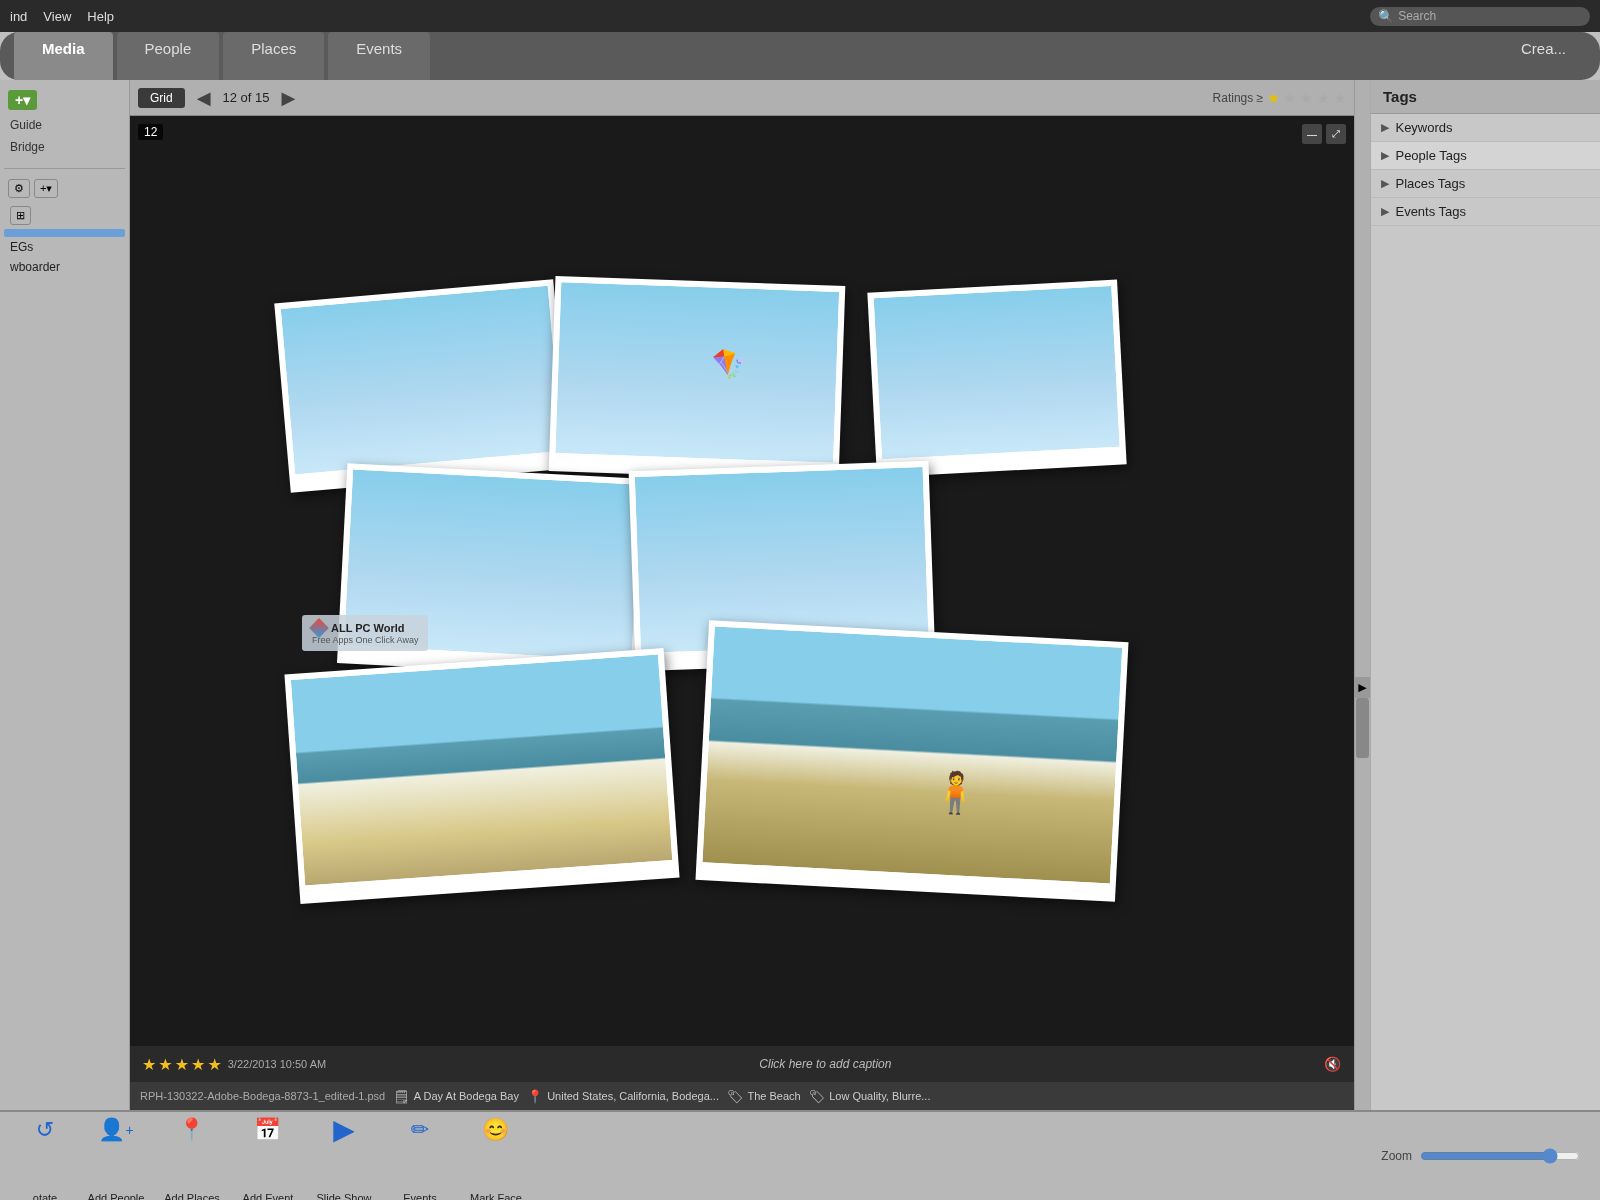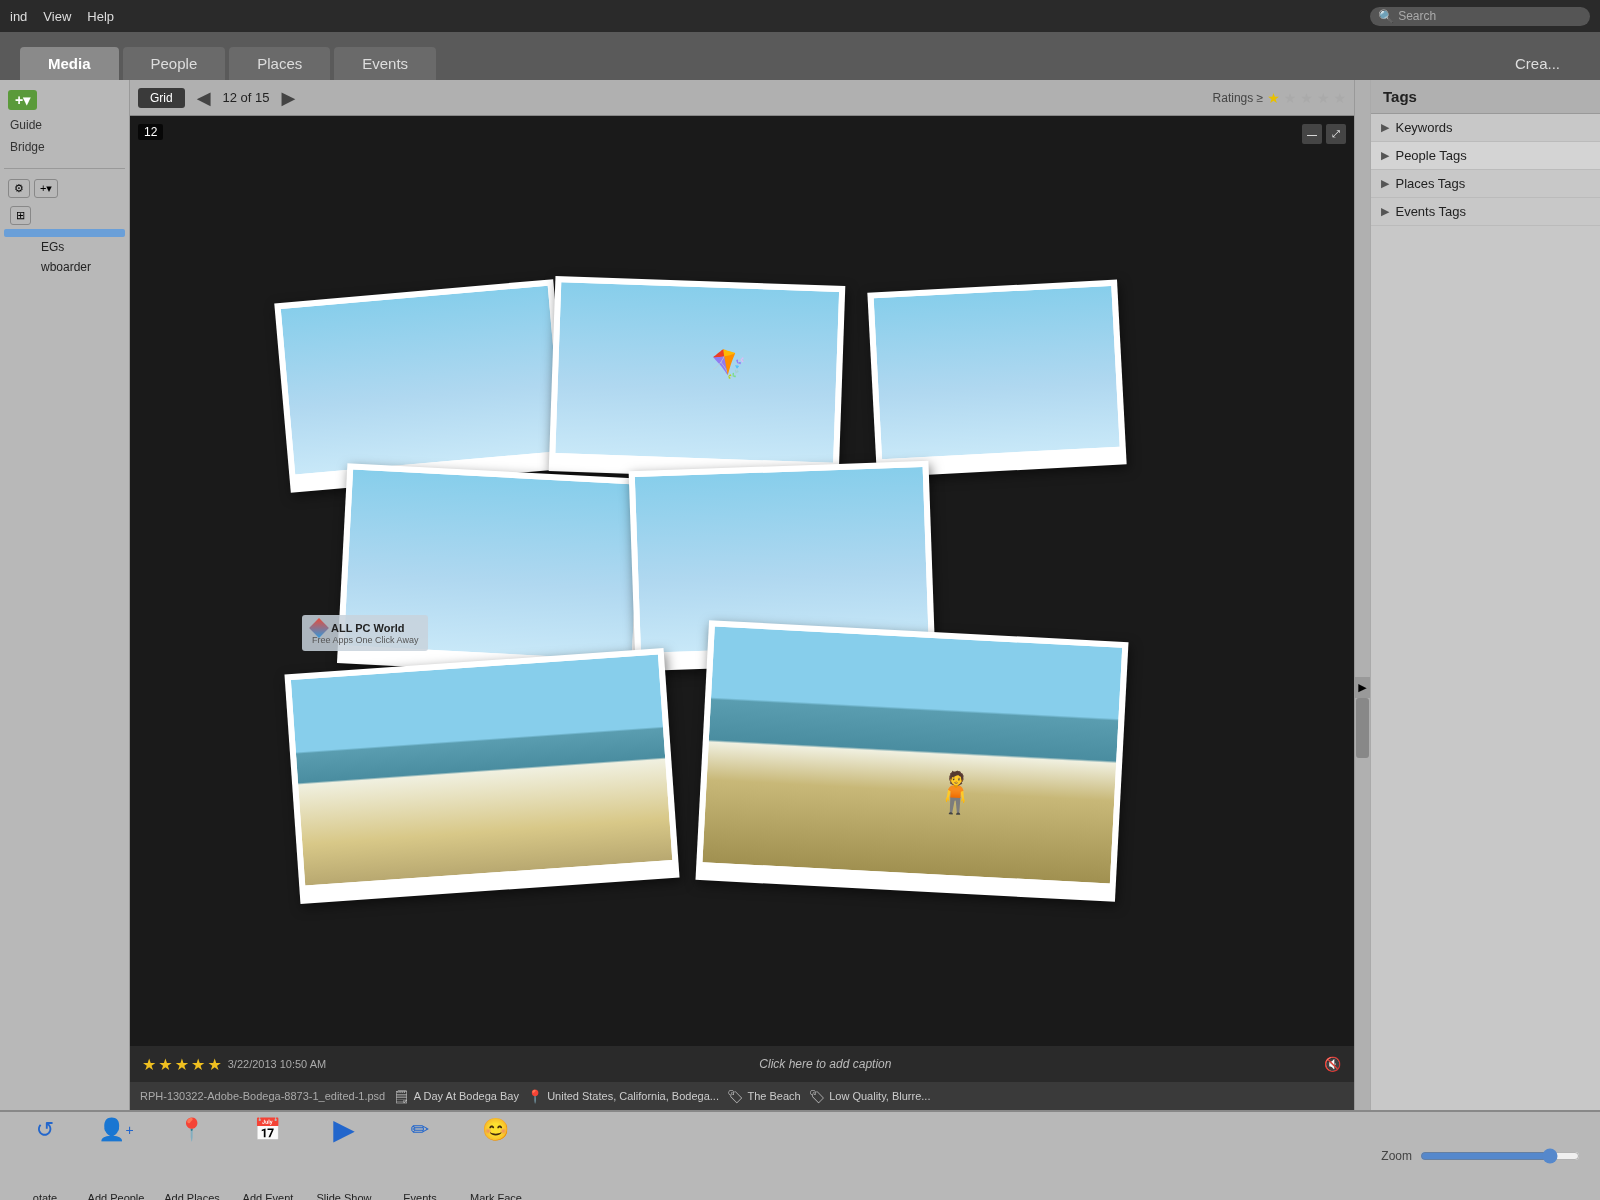--- a/index.html
+++ b/index.html
@@ -47,23 +47,23 @@
       width: 180px;
     }
     .search-box input::placeholder { color: #aaa; }
 
     
     .tabs-bar {
       width: 100%;
       height: 48px;
       background: #5a5a5a;
       display: flex;
-      align-items: flex-end;
-      padding: 0 20px;
-      gap: 4px;
+      padding: 0 14px;
+      gap: 4px;
+      border-radius: 19px;
     }
     .tab {
       padding: 8px 28px;
       font-size: 15px;
       cursor: pointer;
       border-radius: 4px 4px 0 0;
       color: #ddd;
       background: #6a6a6a;
     }
     .tab.active {
@@ -139,21 +139,20 @@
       border-radius: 3px;
       padding: 2px 5px;
       font-size: 11px;
       cursor: pointer;
     }
     .tag-item {
       padding: 3px 6px;
       font-size: 12px;
       color: #222;
       cursor: pointer;
-      margin-left: 31px;
     }
 
     
     .center-area {
       flex: 1;
       display: flex;
       flex-direction: column;
       background: #a0a0a0;
       justify-content: center;
     }

